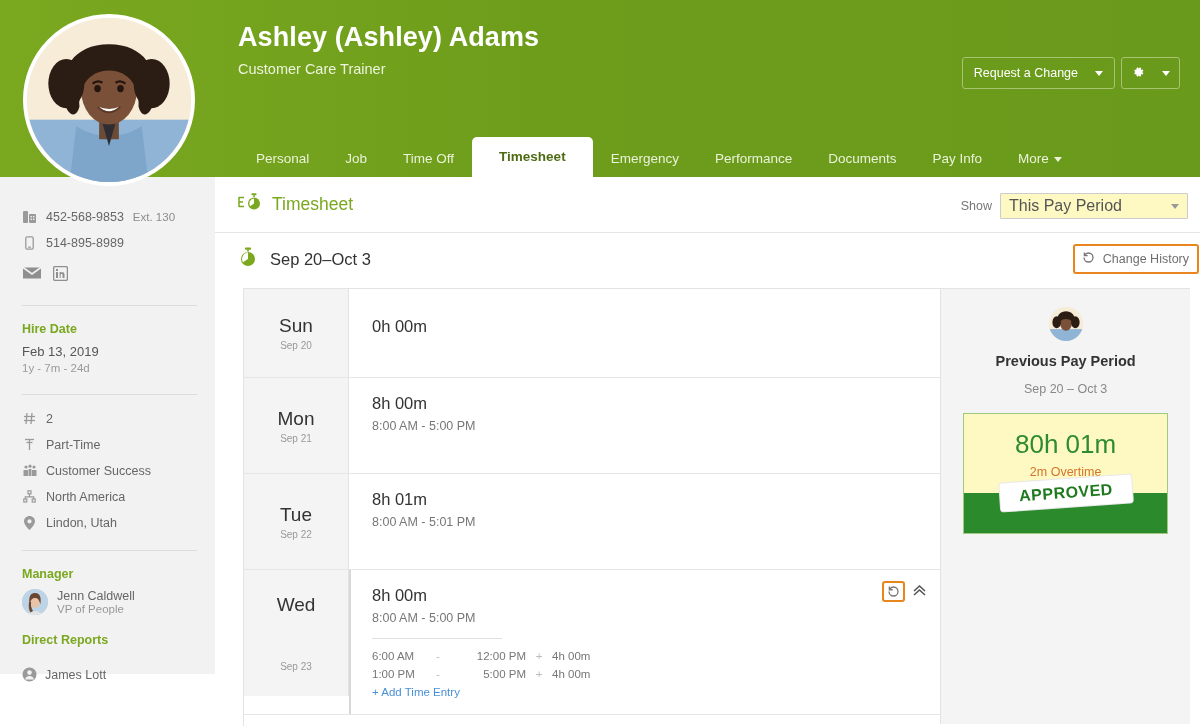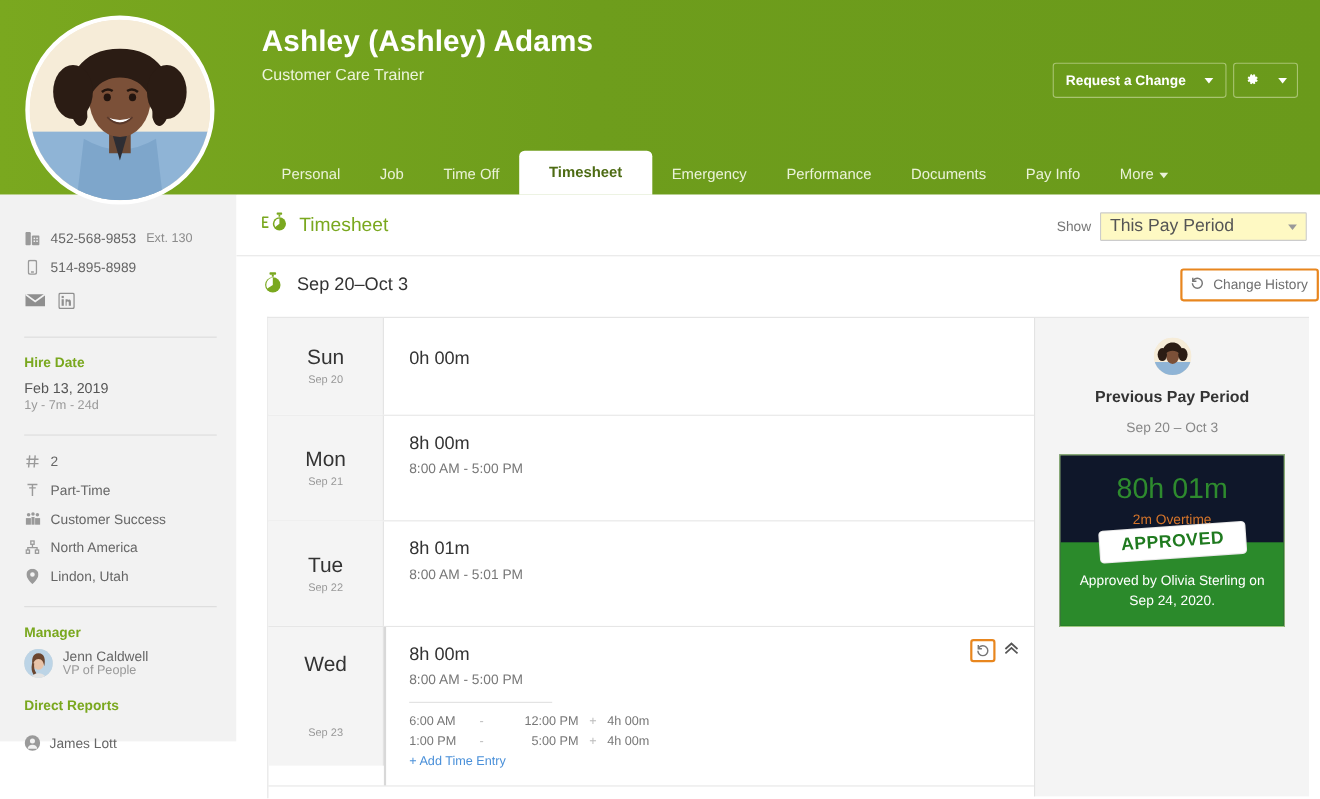--- a/index.html
+++ b/index.html
@@ -20,21 +20,21 @@
   .emp-name {
     font-size: 27px; font-weight: bold; color: #ffffff; letter-spacing: .1px;
   }
   .emp-title { font-size: 14.5px; color: #edf4dc; margin-top: 8px; }
 
   .header-actions {
     position: absolute; right: 20px; top: 57px; display: flex; gap: 6px;
   }
   .btn-outline {
     border: 1px solid #a8c471; color: #ffffff; background: transparent;
-    border-radius: 3px; font-size: 12.5px; font-weight: bold;
+    border-radius: 3px; font-size: 12.5px; font-weight: normal;
     padding: 7px 11px; display: flex; align-items: center; gap: 17px;
     cursor: pointer; white-space: nowrap;
   }
   .caret {
     width: 0; height: 0; border-left: 4px solid transparent;
     border-right: 4px solid transparent; border-top: 5px solid #ffffff;
     display: inline-block;
   }
   .gear-btn { padding: 7px 9px; }
   .gear { font-size: 14px; line-height: 1; color: #fff; }
@@ -191,21 +191,21 @@
   .summary {
     width: 250px; background: #f4f4f4; border-left: 1px solid #e3e3e3;
     height: 435px; padding: 18px 22px 0 22px; text-align: center;
   }
   .sum-avatar {
     width: 34px; height: 34px; border-radius: 50%; margin: 0 auto 12px auto;
     overflow: hidden; background: #f3e9d6; position: relative;
   }
   .sum-title { font-size: 14.5px; color: #333; font-weight: bold; }
   .sum-range { font-size: 12.5px; color: #888; margin-top: 13px; }
-  .sum-card { margin-top: 17px; border: 1px solid #9ec97f; background: #0f172a; }
+  .sum-card { margin-top: 17px; border: 1px solid #9ec97f; background: #fef9c3; }
   .sum-hours { font-size: 26px; color: #2e8b2e; padding-top: 15px; }
   .sum-ot { font-size: 12.5px; color: #d4742a; margin: 5px 0 14px 0; }
   .sum-banner {
     background: #2b8a2b; position: relative; padding: 26px 12px 14px 12px;
   }
   .stamp {
     position: absolute; left: 50%; top: -14px; transform: translateX(-50%) rotate(-4deg);
     background: #ffffff; color: #1f7a1f; font-weight: bold; font-size: 16px;
     letter-spacing: .5px; padding: 3px 17px; border-radius: 3px;
     border: 2px solid #ffffff; box-shadow: 0 0 0 1px #e8e8e8;
@@ -563,20 +563,19 @@
           </svg>
         </div>
         <div class="sum-title">Previous Pay Period</div>
         <div class="sum-range">Sep 20 – Oct 3</div>
 
         <div class="sum-card">
           <div class="sum-hours">80h 01m</div>
           <div class="sum-ot">2m Overtime</div>
           <div class="sum-banner">
             <div class="stamp">APPROVED</div>
-            <div class="banner-text">Approved by Olivia Sterling on Sep 24, 2020.</div>
           </div>
         </div>
       </div>
 
     </div>
   </div>
 </div>
 
 </body></html>

